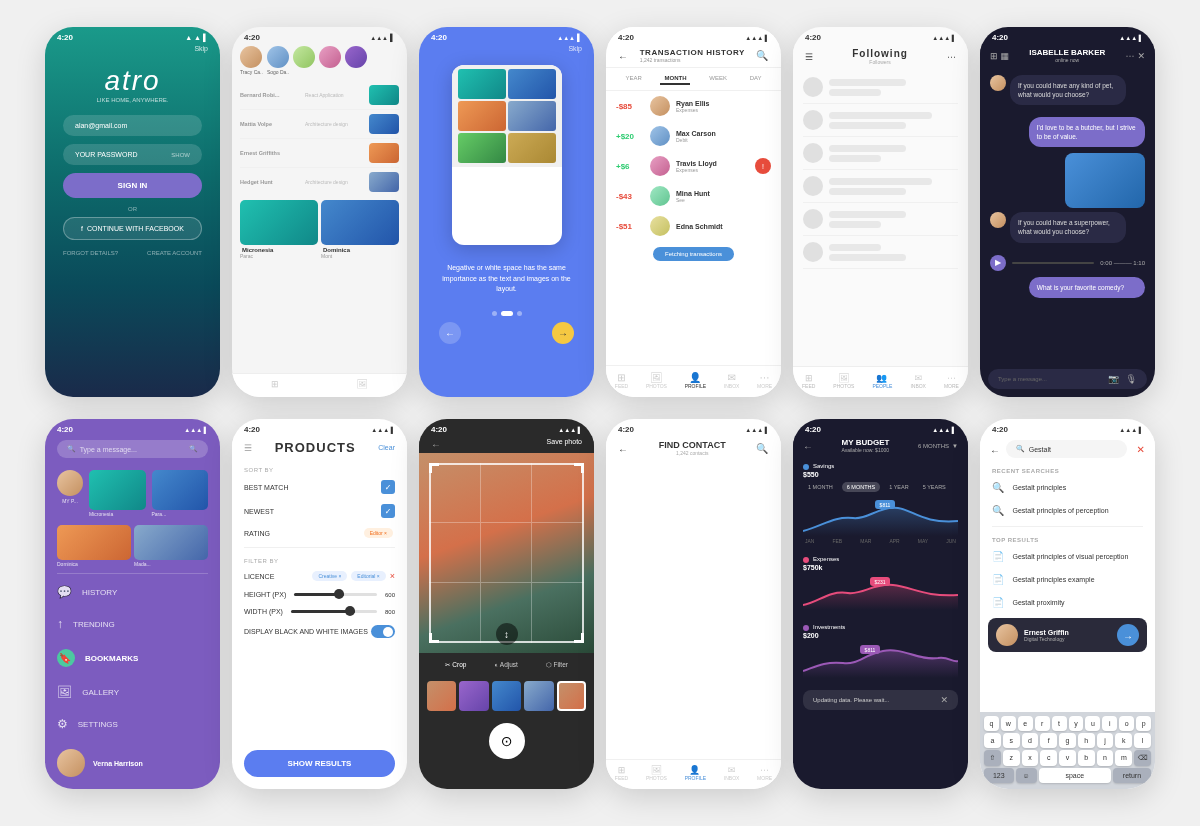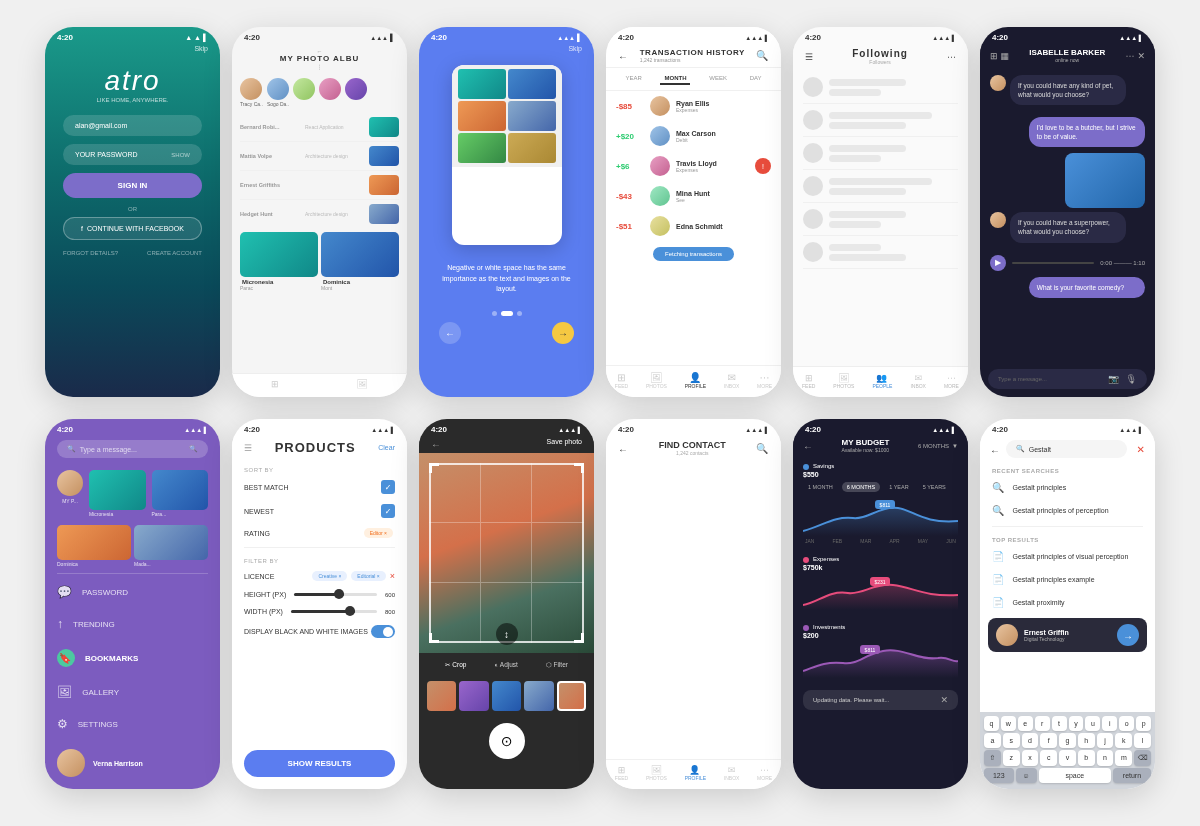--- a/index.html
+++ b/index.html
@@ -627,25 +627,20 @@
   </div>
 
   <div class="phone phone-2">
     <div class="status-bar">
       <span class="time">4:20</span>
       <div class="status-icons">
         <span style="font-size:6px">▲▲▲</span>
         <span>▌</span>
       </div>
     </div>
-    <div class="header">
-      <div style="font-size:6px; color:#999;">←</div>
-      <div class="header-title">MY PHOTO ALBU</div>
-      <div style="font-size:6px; color:#999;">⋮</div>
-    </div>
 
     <div style="display:flex; gap:4px; padding: 2px 8px 6px; overflow:hidden;">
       <div style="text-align:center;">
         <div style="width:22px;height:22px;border-radius:50%;background:linear-gradient(135deg,#e8c4a0,#c49060);margin:0 auto 1px;"></div>
         <div style="font-size:5px;color:#666;">Tracy Ca..</div>
       </div>
       <div style="text-align:center;">
         <div style="width:22px;height:22px;border-radius:50%;background:linear-gradient(135deg,#a0c4e8,#6090c4);margin:0 auto 1px;"></div>
         <div style="font-size:5px;color:#666;">Sogo Da..</div>
       </div>
@@ -998,21 +993,21 @@
       <div>
         <div style="height:35px;border-radius:5px;" class="pr-mountain"></div>
         <div style="font-size:5px;color:rgba(255,255,255,0.8);margin-top:1px;">Mada...</div>
       </div>
     </div>
     <div class="divider-line" style="background:rgba(255,255,255,0.2);margin:2px 12px;"></div>
 
     <div class="phone-7 nav-list">
       <div class="nav-item">
         <span class="nav-item-icon">💬</span>
-        <span>PASSWORD</span>
+        <span>HISTORY</span>
       </div>
       <div class="nav-item">
         <span class="nav-item-icon">↑</span>
         <span>TRENDING</span>
       </div>
       <div class="nav-item active">
         <span style="background:#4cc9a0;border-radius:50%;width:18px;height:18px;display:flex;align-items:center;justify-content:center;font-size:10px;">🔖</span>
         <span>BOOKMARKS</span>
       </div>
       <div class="nav-item">

